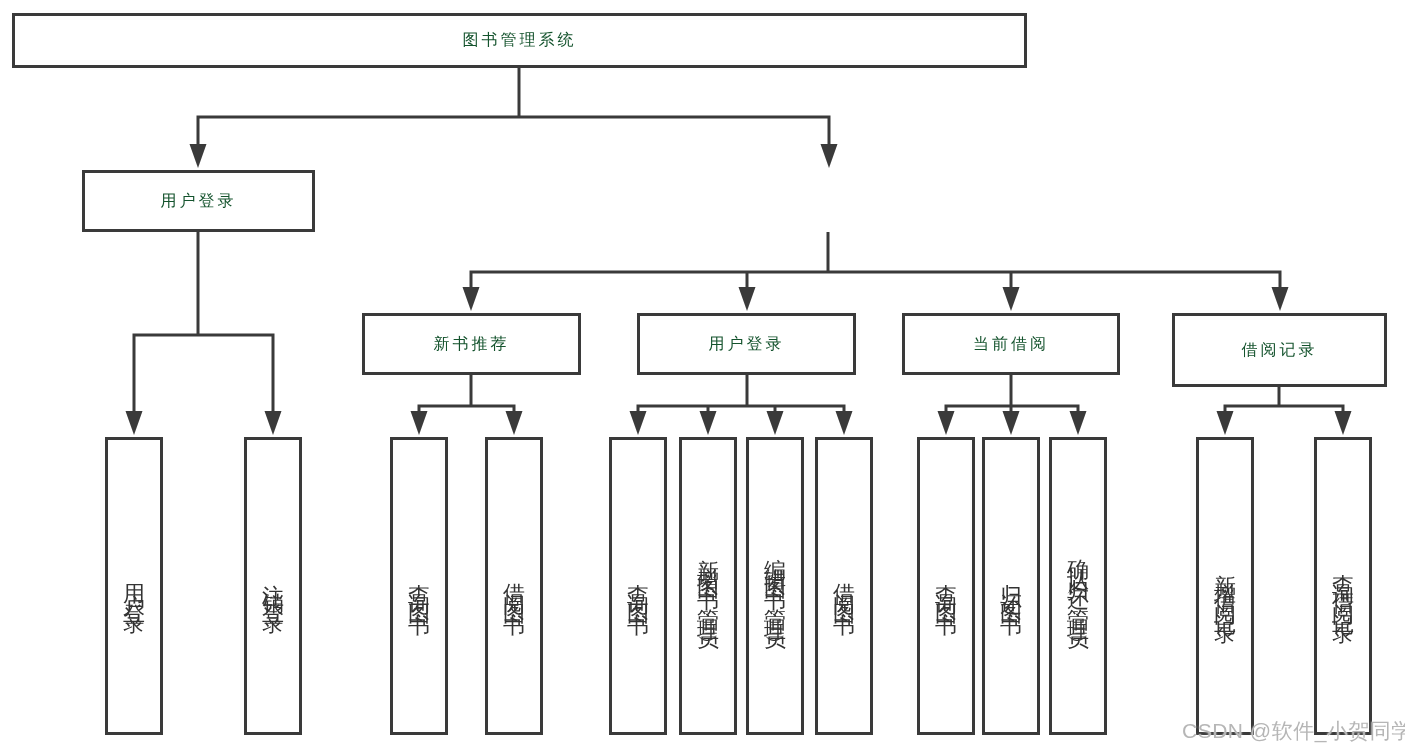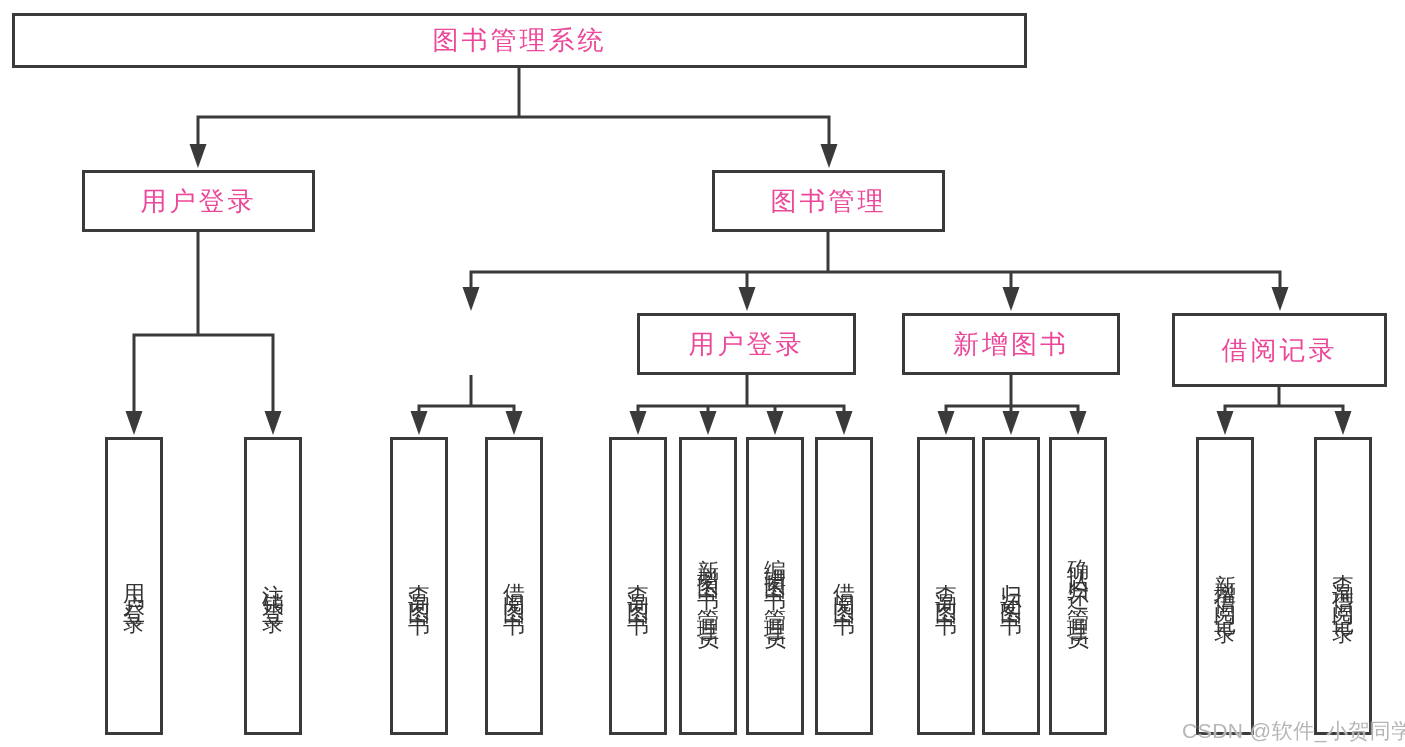--- a/index.html
+++ b/index.html
@@ -21,24 +21,24 @@
   .box {
     position: absolute;
     box-sizing: border-box;
     border: 3px solid #3a3a3a;
     background: #ffffff;
     display: flex;
     align-items: center;
     justify-content: center;
   }
   .hbox span {
-    font-size: 26px;
+    font-size: 16px;
     letter-spacing: 3px;
     white-space: nowrap;
-    color: #ec4899;
+    color: #14532d;
   }
   .vbox { top: 437px; width: 58px; height: 298px; }
   .vbox .vtext {
     writing-mode: vertical-rl;
     text-orientation: mixed;
     font-size: 22px;
     letter-spacing: 10px;
     line-height: 1;
     white-space: nowrap;
     color: #333333;
@@ -135,29 +135,29 @@
     </g>
   </svg>
 
   <div class="box hbox" style="left:12px;top:13px;width:1015px;height:55px">
     <span>图书管理系统</span>
   </div>
 
   <div class="box hbox" style="left:82px;top:170px;width:233px;height:62px">
     <span>用户登录</span>
   </div>
-  <div class="box hbox" style="left:712px;top:170px;width:233px;height:62px">
-    <span>图书管理</span>
-  </div>
-
+
+  <div class="box hbox" style="left:362px;top:313px;width:219px;height:62px">
+    <span>新书推荐</span>
+  </div>
   <div class="box hbox" style="left:637px;top:313px;width:219px;height:62px">
     <span>用户登录</span>
   </div>
   <div class="box hbox" style="left:902px;top:313px;width:218px;height:62px">
-    <span>新增图书</span>
+    <span>当前借阅</span>
   </div>
   <div class="box hbox" style="left:1172px;top:313px;width:215px;height:74px">
     <span>借阅记录</span>
   </div>
 
   <div class="box vbox" style="left:105px">
     <span class="vtext">用户登录</span>
   </div>
   <div class="box vbox" style="left:244px">
     <span class="vtext">注销登录</span>

